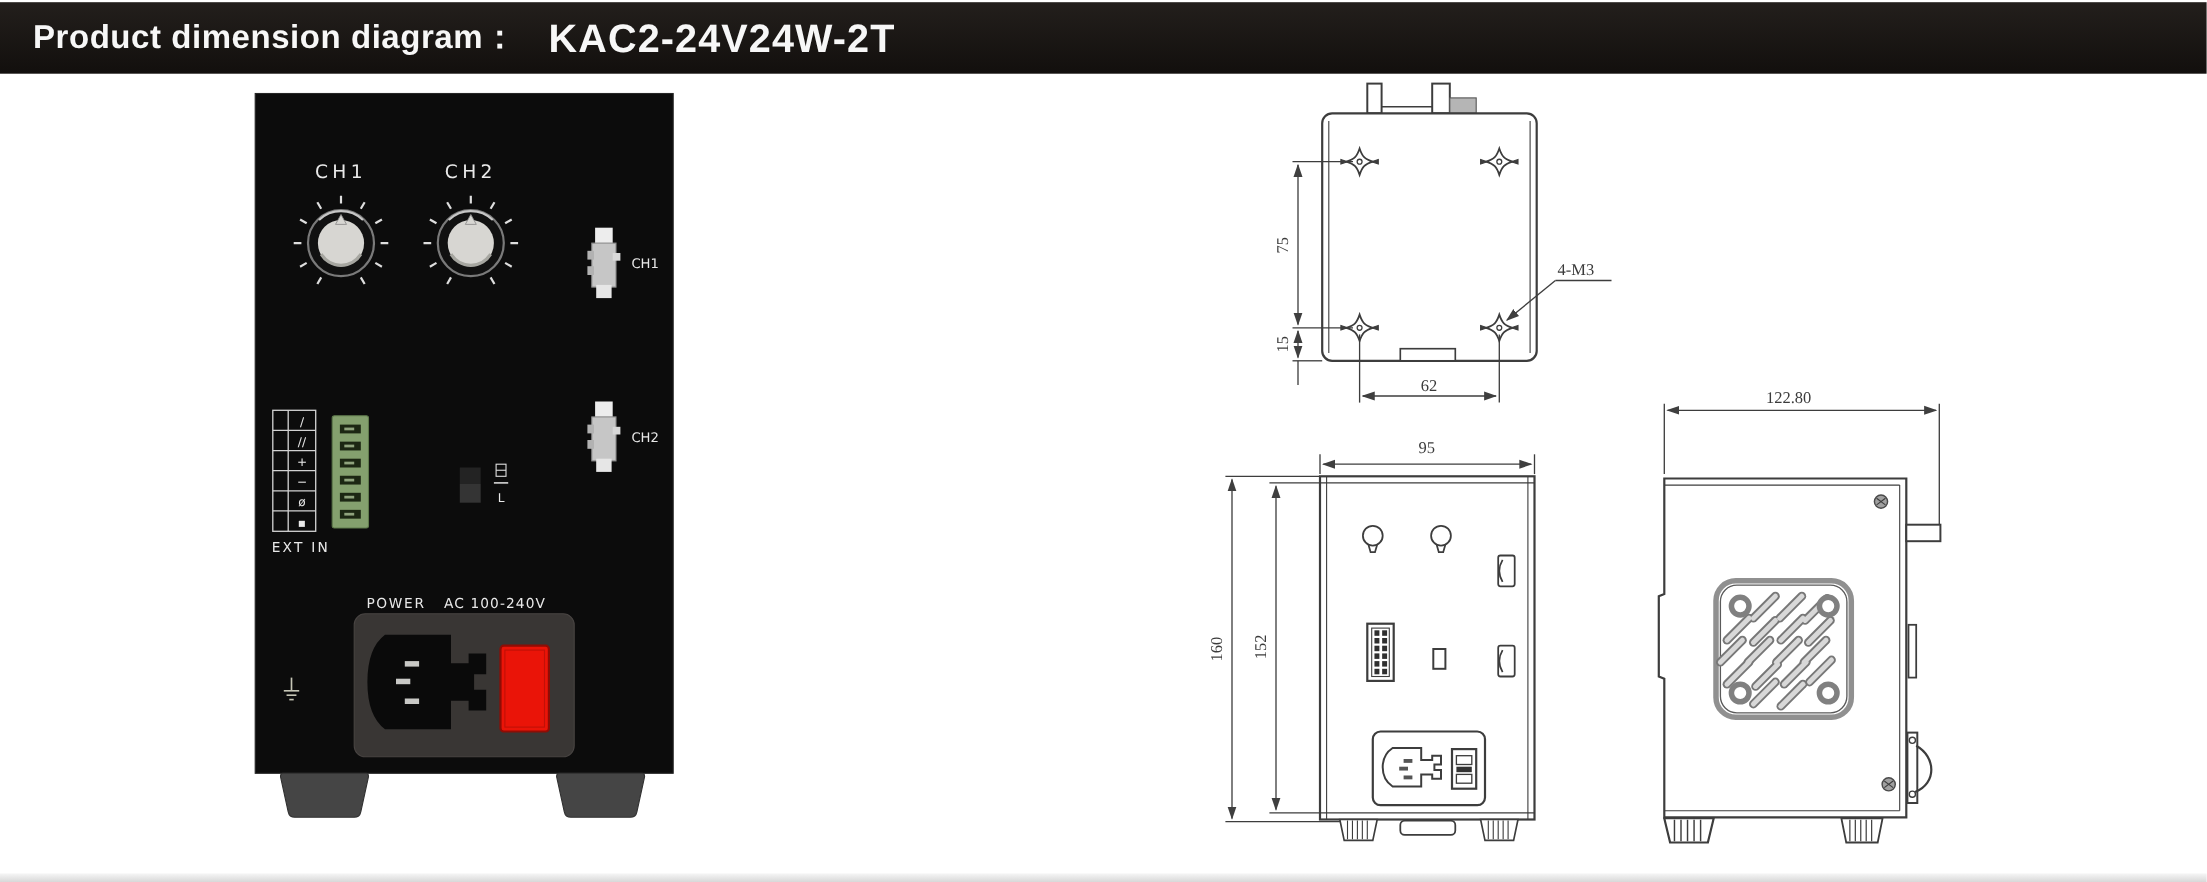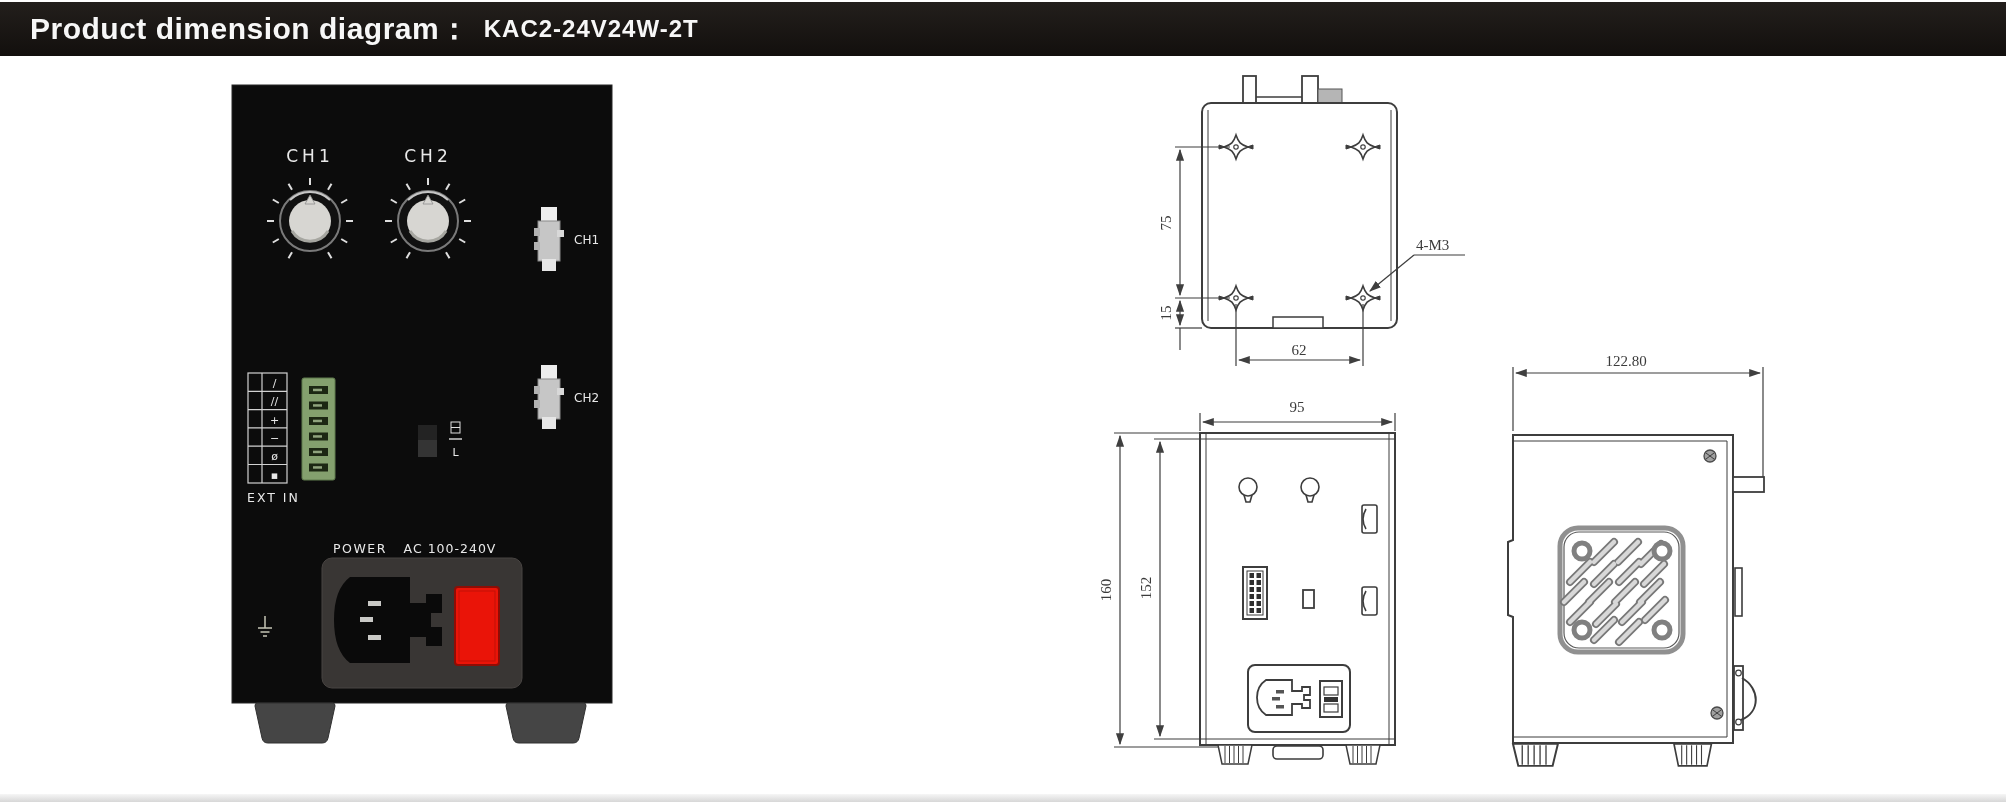--- a/index.html
+++ b/index.html
@@ -1,22 +1,22 @@
 <!DOCTYPE html>
 <html><head>
 <meta charset="utf-8">
 <title>Dimension Diagram</title>
 <style>
   html,body{margin:0;padding:0;}
   body{width:2006px;height:802px;position:relative;background:#ffffff;overflow:hidden;
        font-family:"Liberation Sans",sans-serif;}
-  .titlebar{position:absolute;left:0;top:2px;width:2006px;height:54px;
+  .titlebar{position:absolute;left:0;top:2px;width:2006px;height:65px;
             background:linear-gradient(#231f1c,#120f0d);display:flex;align-items:center;}
   .titlebar .t1{color:#f7f7f7;font-size:30px;font-weight:bold;margin-left:30px;letter-spacing:.5px;}
-  .titlebar .t2{color:#f7f7f7;font-size:24px;font-weight:bold;margin-left:14px;letter-spacing:1px;}
+  .titlebar .t2{color:#f7f7f7;font-size:36px;font-weight:bold;margin-left:29px;letter-spacing:1px;}
   .photo-svg{position:absolute;left:200px;top:60px;}
   .draw-svg{position:absolute;left:1080px;top:60px;}
   .bottomstrip{position:absolute;left:0;bottom:0;width:2006px;height:8px;
                background:linear-gradient(#f6f6f6,#d7d7d7);}
   svg text{user-select:none;}
   .dimtxt{font-family:"Liberation Serif",serif;font-size:15px;fill:#3b3b3b;}
   .photoTxt{font-family:"DejaVu Sans",sans-serif;fill:#e9e9e9;}
 </style>
 </head>
 <body>

